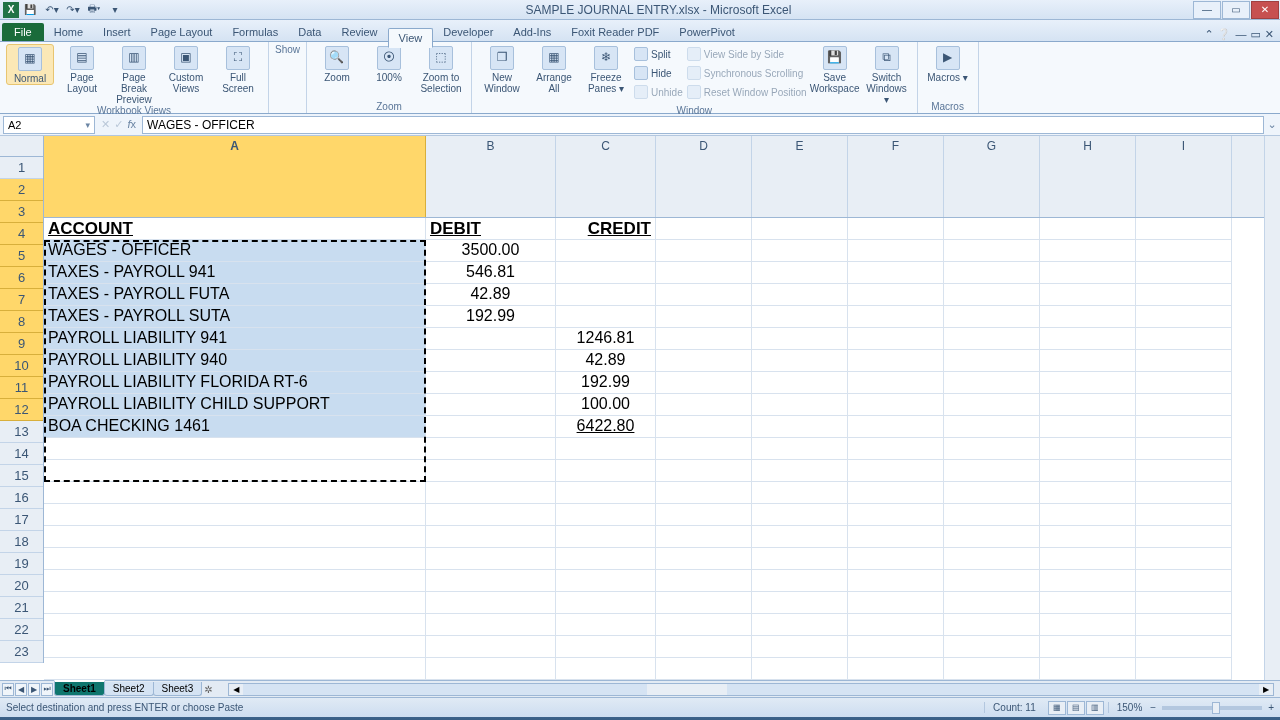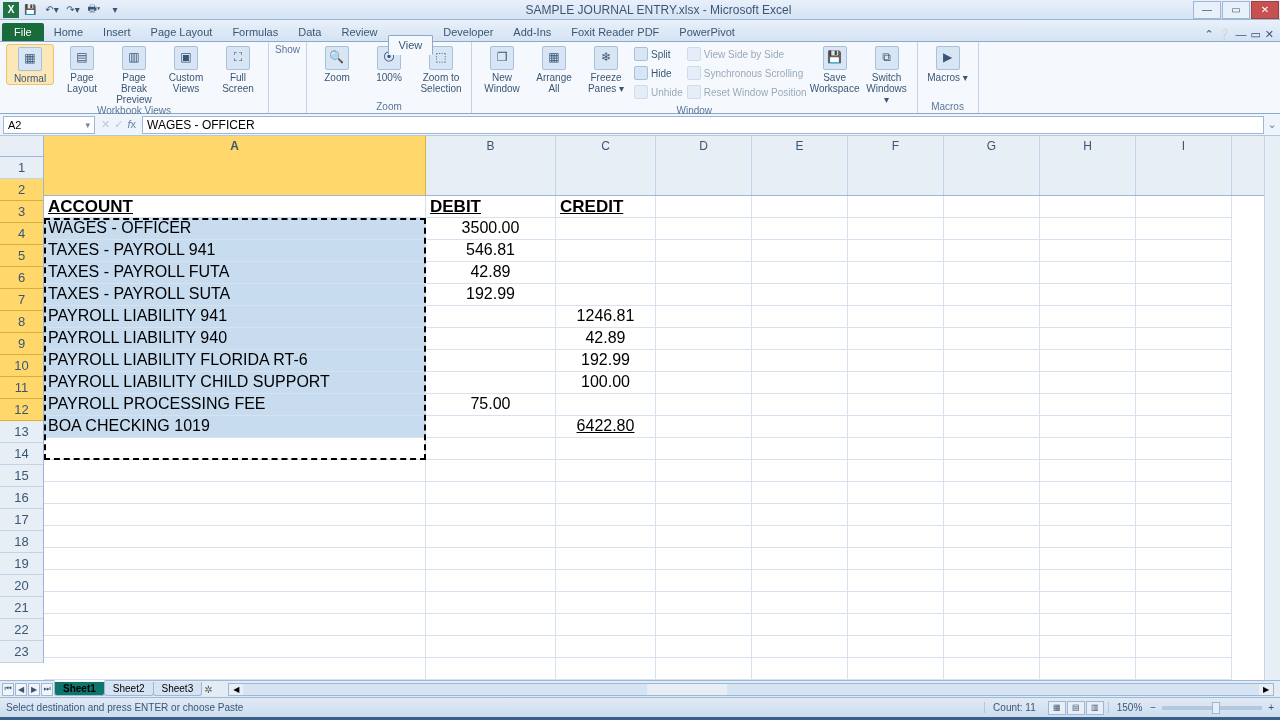--- a/index.html
+++ b/index.html
@@ -12,21 +12,21 @@
 .titlebar .qat span.btn { width: 18px; height: 16px; display: inline-flex; align-items: center; justify-content: center; color: #3b5675; font-size: 10px; cursor: pointer; }
 .titlebar .title { flex: 1; text-align: center; color: #3b5675; font-size: 12px; }
 .titlebar .winbtns { display: flex; }
 .titlebar .winbtns div { width: 28px; height: 18px; display: flex; align-items: center; justify-content: center; border: 1px solid #9db7d5; margin-right: 1px; background: #e8f0fa; font-size: 10px; color: #3b5675; cursor: pointer; }
 .titlebar .winbtns .close { background: #c75050; color: #fff; border-color: #a04040; }
 
 
 .tabsrow { height: 22px; background: linear-gradient(#e8f0fa, #d5e3f3); display: flex; align-items: flex-end; border-bottom: 1px solid #8aa9cc; }
 .file-tab { background: #1a6b3a; color: #fff; padding: 3px 12px; font-size: 11px; cursor: pointer; border-radius: 2px 2px 0 0; margin-left: 2px; }
 .tab { padding: 3px 10px; font-size: 11px; color: #3b5675; cursor: pointer; }
-.tab.active { background: #f5f9fd; border: 1px solid #8aa9cc; border-bottom: 1px solid #f5f9fd; border-radius: 2px 2px 0 0; position: relative; top: 14px; }
+.tab.active { background: #f5f9fd; border: 1px solid #8aa9cc; border-bottom: 1px solid #f5f9fd; border-radius: 2px 2px 0 0; position: relative; top: 7px; }
 .tabs-right { margin-left: auto; display: flex; gap: 4px; padding-right: 6px; color: #3b5675; }
 .tabs-right span { cursor: pointer; font-size: 11px; }
 
 
 .ribbon { height: 72px; background: #f5f9fd; border-bottom: 1px solid #8aa9cc; display: flex; }
 .group { border-right: 1px solid #c3d4e8; display: flex; flex-direction: column; padding: 2px 6px 0; }
 .group-body { flex: 1; display: flex; align-items: flex-start; gap: 4px; }
 .group-label { text-align: center; font-size: 10px; color: #5a7698; padding-bottom: 1px; }
 .rbtn-lg { display: flex; flex-direction: column; align-items: center; justify-content: flex-start; width: 48px; cursor: pointer; text-align: center; font-size: 10px; color: #3b5675; line-height: 1.1; padding-top: 2px; }
 .rbtn-lg .ico { width: 24px; height: 24px; background: #d7e5f5; border: 1px solid #a7c0dc; margin-bottom: 2px; border-radius: 2px; display: flex; align-items: center; justify-content: center; font-size: 12px; }
@@ -299,21 +299,21 @@
         <div class="colhead" style="width: 96px;">E</div>
         <div class="colhead" style="width: 96px;">F</div>
         <div class="colhead" style="width: 96px;">G</div>
         <div class="colhead" style="width: 96px;">H</div>
         <div class="colhead" style="width: 96px;">I</div>
       </div>
     <div class="cells" id="cells">
         <div class="row">
           <div class="cell hdr" style="width: 382px;">ACCOUNT</div>
           <div class="cell hdr" style="width: 130px;">DEBIT</div>
-          <div class="cell hdr" style="width: 100px;">CREDIT</div>
+          <div class="cell hdr" style="width: 100px; text-align: right;">CREDIT</div>
           <div class="cell" style="width: 96px;"></div>
           <div class="cell" style="width: 96px;"></div>
           <div class="cell" style="width: 96px;"></div>
           <div class="cell" style="width: 96px;"></div>
           <div class="cell" style="width: 96px;"></div>
           <div class="cell" style="width: 96px;"></div>
         </div>
         <div class="row">
           <div class="cell sel-range" style="width: 382px;">WAGES - OFFICER</div>
           <div class="cell num" style="width: 130px;">3500.00</div>
@@ -396,32 +396,21 @@
           <div class="cell num" style="width: 130px;"></div>
           <div class="cell num" style="width: 100px;">100.00</div>
           <div class="cell" style="width: 96px;"></div>
           <div class="cell" style="width: 96px;"></div>
           <div class="cell" style="width: 96px;"></div>
           <div class="cell" style="width: 96px;"></div>
           <div class="cell" style="width: 96px;"></div>
           <div class="cell" style="width: 96px;"></div>
         </div>
         <div class="row">
-          <div class="cell sel-range" style="width: 382px;">PAYROLL PROCESSING FEE</div>
-          <div class="cell num" style="width: 130px;">75.00</div>
-          <div class="cell num" style="width: 100px;"></div>
-          <div class="cell" style="width: 96px;"></div>
-          <div class="cell" style="width: 96px;"></div>
-          <div class="cell" style="width: 96px;"></div>
-          <div class="cell" style="width: 96px;"></div>
-          <div class="cell" style="width: 96px;"></div>
-          <div class="cell" style="width: 96px;"></div>
-        </div>
-        <div class="row">
-          <div class="cell sel-range" style="width: 382px;">BOA CHECKING 1019</div>
+          <div class="cell sel-range" style="width: 382px;">BOA CHECKING 1461</div>
           <div class="cell num" style="width: 130px;"></div>
           <div class="cell num" style="width: 100px; text-decoration: underline;">6422.80</div>
           <div class="cell" style="width: 96px;"></div>
           <div class="cell" style="width: 96px;"></div>
           <div class="cell" style="width: 96px;"></div>
           <div class="cell" style="width: 96px;"></div>
           <div class="cell" style="width: 96px;"></div>
           <div class="cell" style="width: 96px;"></div>
         </div>
         <div class="row">

